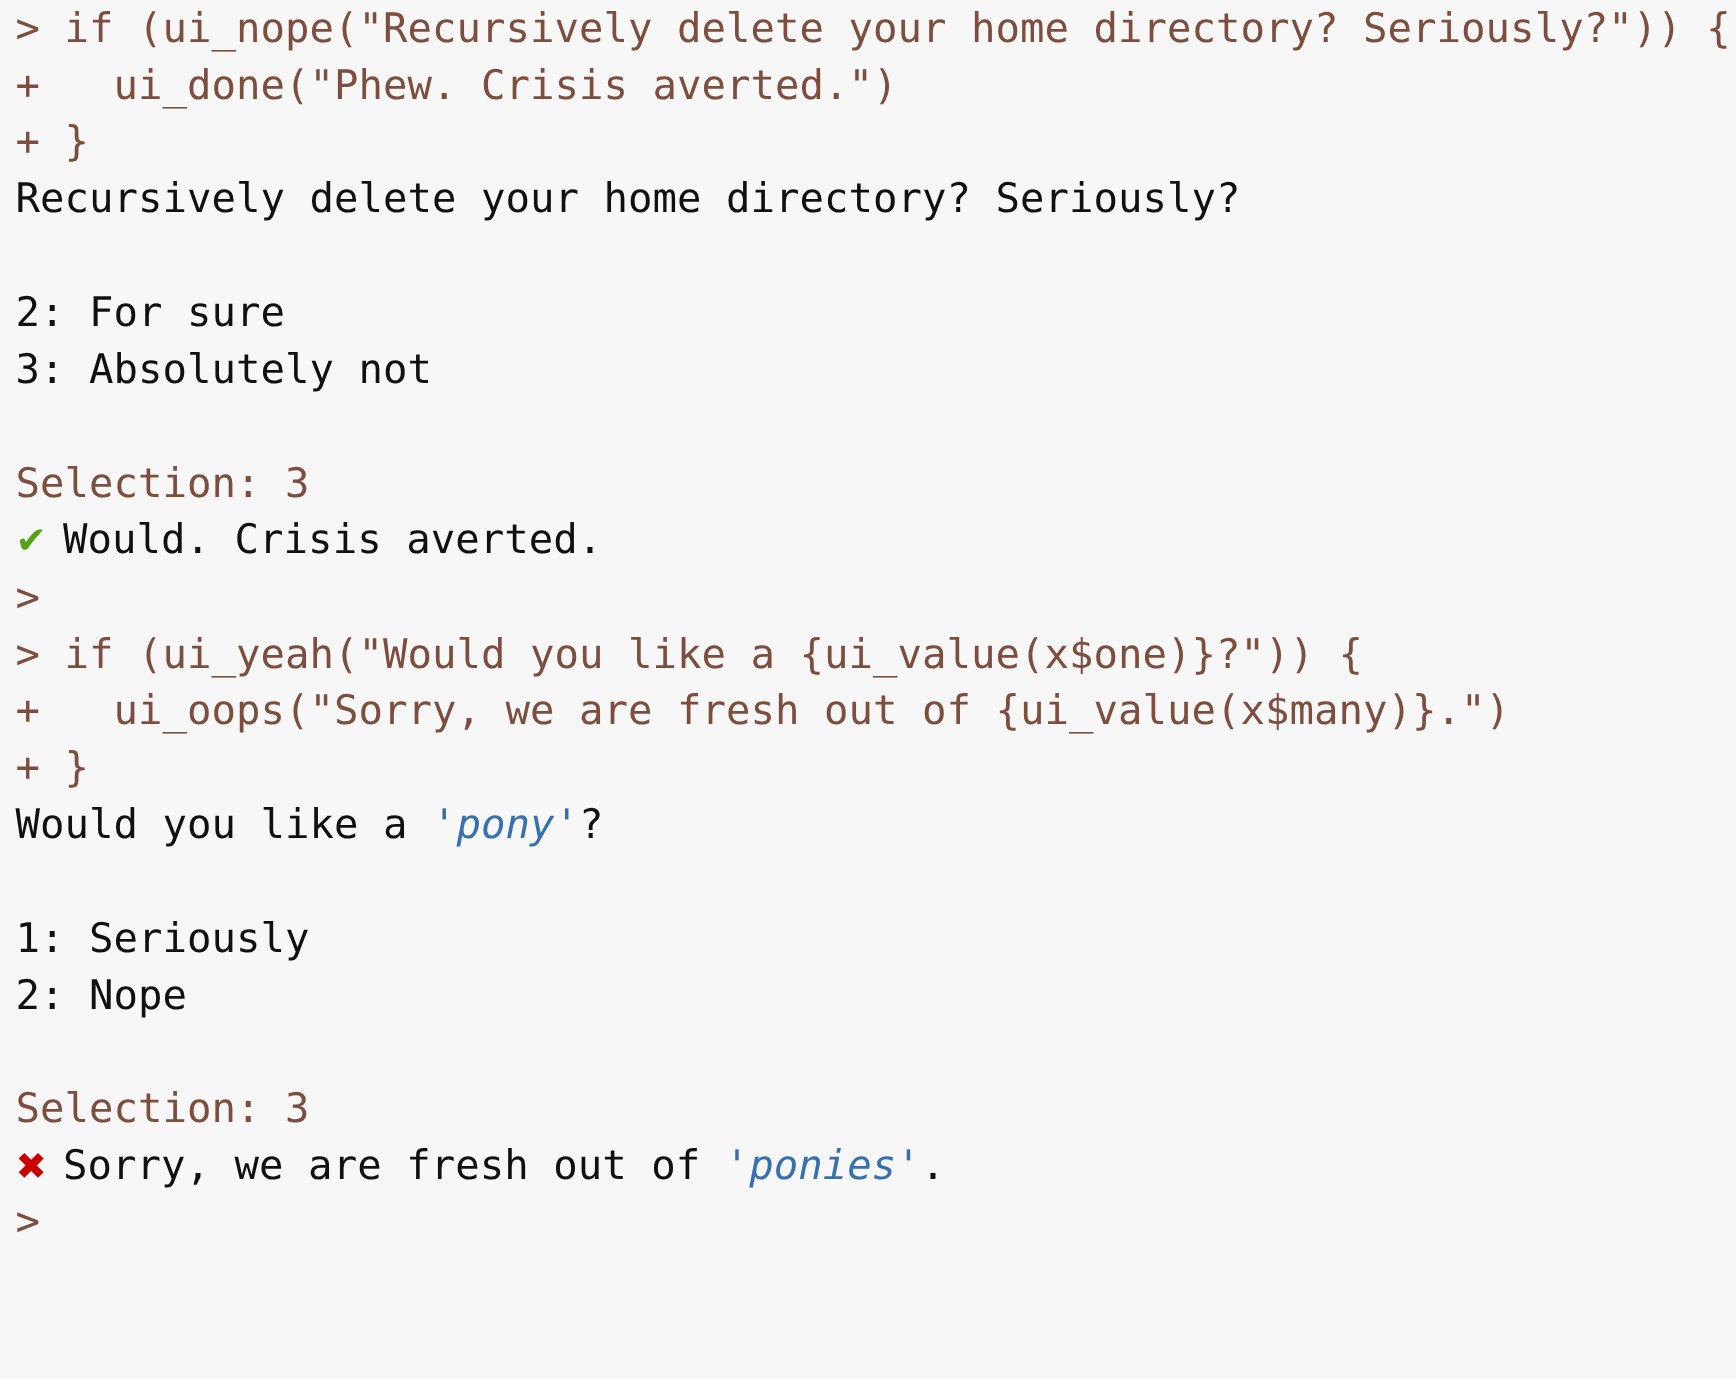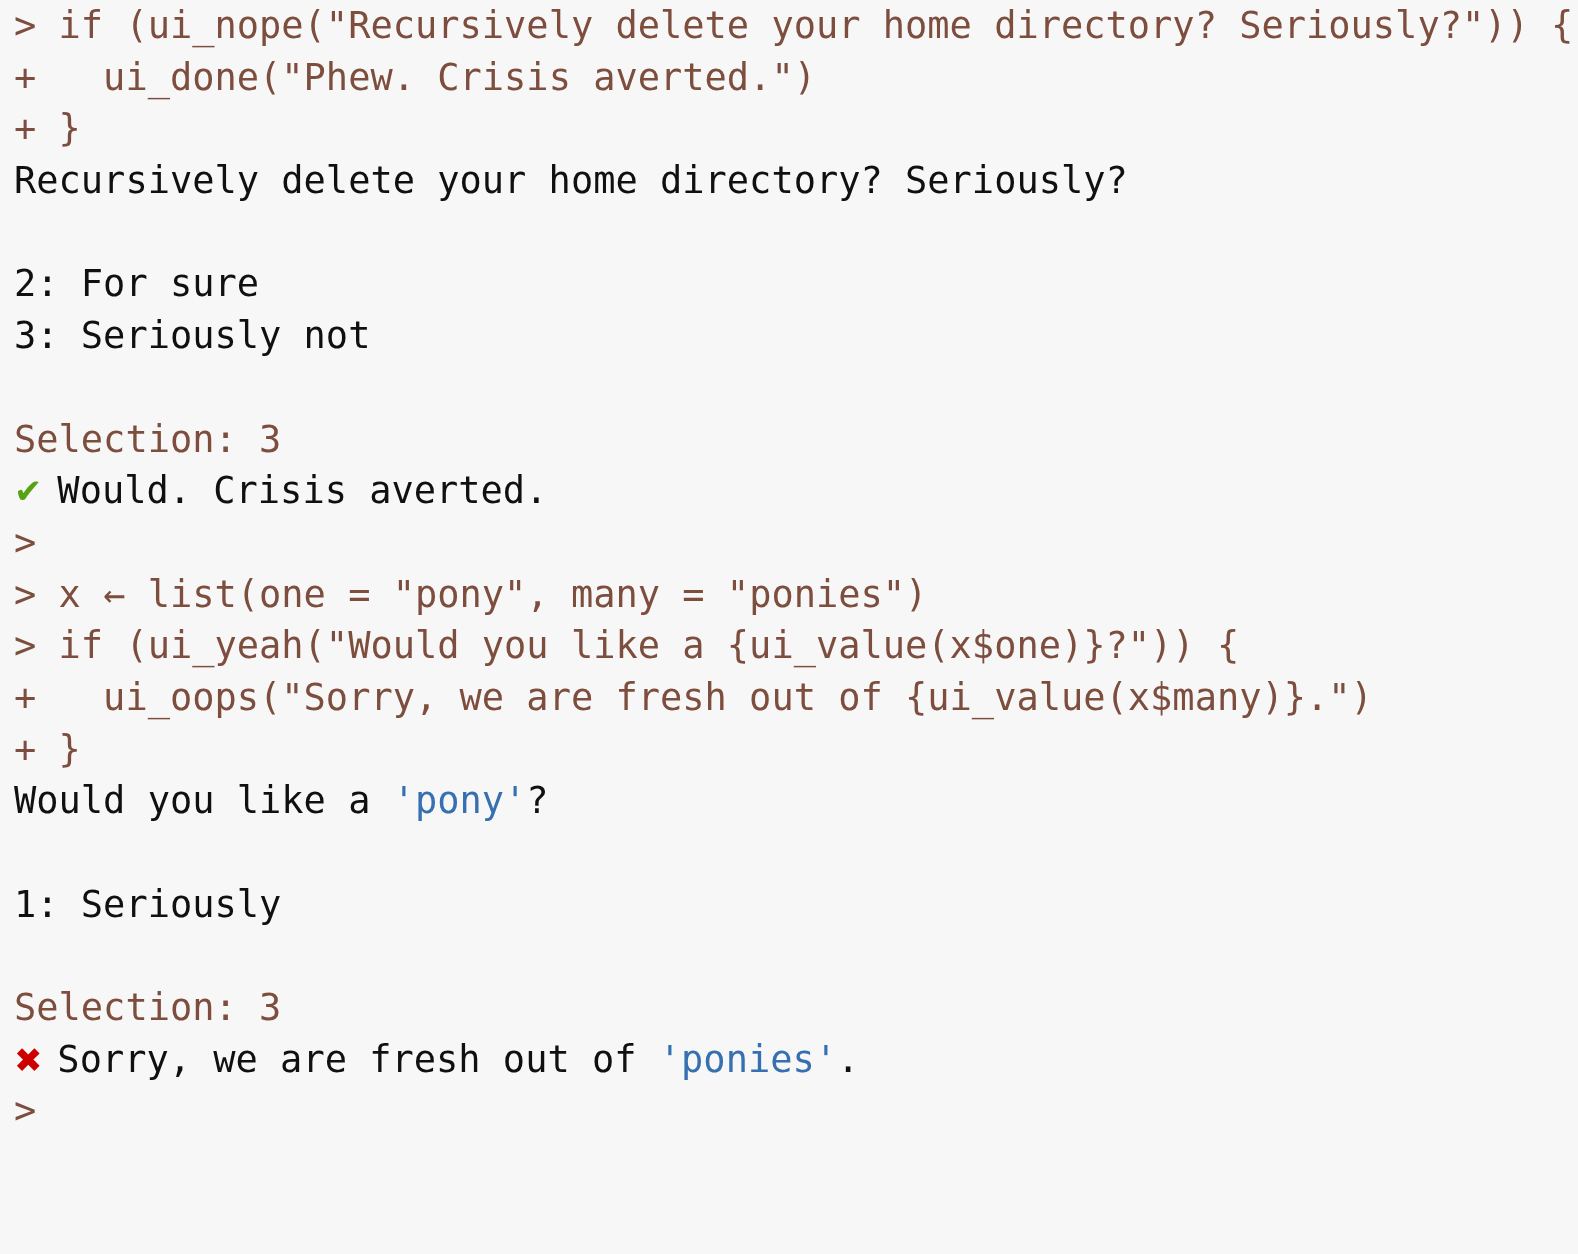--- a/index.html
+++ b/index.html
@@ -28,21 +28,21 @@
     font-size: 37px;
     letter-spacing: 0px;
     white-space: pre;
     padding-left: 14px;
     box-sizing: border-box;
     font-family: "DejaVu Sans Mono", monospace;
   }
   .line.blank { }
   .c-prompt { color: #7d4e3e; }
   .c-plain  { color: #101010; text-align: right; }
-  .c-value  { color: #3670b0; }
+  .c-value  { color: #3670b0; font-style: italic; }
   .c-ok     { color: #55a313; font-weight: bold; }
   .c-err    { color: #cc0000; font-weight: bold; }
   .sym {
     display: inline-block;
     width: 0.62em;
     font-family: "DejaVu Sans", sans-serif;
     font-size: 34px;
     vertical-align: baseline;
   }
   .arrow {
@@ -60,44 +60,44 @@
 
   <div class="line"><span class="c-prompt">+ </span><span class="c-prompt">}</span></div>
 
   <div class="line"><span class="c-plain">Recursively delete your home directory? Seriously?</span></div>
 
   <div class="line blank"><span></span></div>
 
 
   <div class="line"><span class="c-plain">2: For sure</span></div>
 
-  <div class="line"><span class="c-plain">3: Seriously not</span></div>
+  <div class="line"><span class="c-plain">3: Absolutely not</span></div>
 
   <div class="line blank"><span></span></div>
 
   <div class="line"><span class="c-prompt">Selection: 3</span></div>
 
   <div class="line"><span class="sym c-ok">✔</span><span class="c-plain"> Would. Crisis averted.</span></div>
 
   <div class="line"><span class="c-prompt">&gt;</span><span class="c-prompt"></span></div>
 
-  <div class="line"><span class="c-prompt">&gt; </span><span class="c-prompt">x </span><span class="c-prompt arrow">←</span><span class="c-prompt"> list(one = "pony", many = "ponies")</span></div>
 
   <div class="line"><span class="c-prompt">&gt; </span><span class="c-prompt">if (ui_yeah("Would you like a {ui_value(x$one)}?")) {</span></div>
 
   <div class="line"><span class="c-prompt">+ </span><span class="c-prompt">  ui_oops("Sorry, we are fresh out of {ui_value(x$many)}.")</span></div>
 
   <div class="line"><span class="c-prompt">+ </span><span class="c-prompt">}</span></div>
 
   <div class="line"><span class="c-plain">Would you like a </span><span class="c-value">'pony'</span><span class="c-plain">?</span></div>
 
   <div class="line blank"><span></span></div>
 
   <div class="line"><span class="c-plain">1: Seriously</span></div>
 
+  <div class="line"><span class="c-plain">2: Nope</span></div>
 
 
   <div class="line blank"><span></span></div>
 
   <div class="line"><span class="c-prompt">Selection: 3</span></div>
 
   <div class="line"><span class="sym c-err">✖</span><span class="c-plain"> Sorry, we are fresh out of </span><span class="c-value">'ponies'</span><span class="c-plain">.</span></div>
 
   <div class="line"><span class="c-prompt">&gt;</span><span class="c-prompt"></span></div>
 

